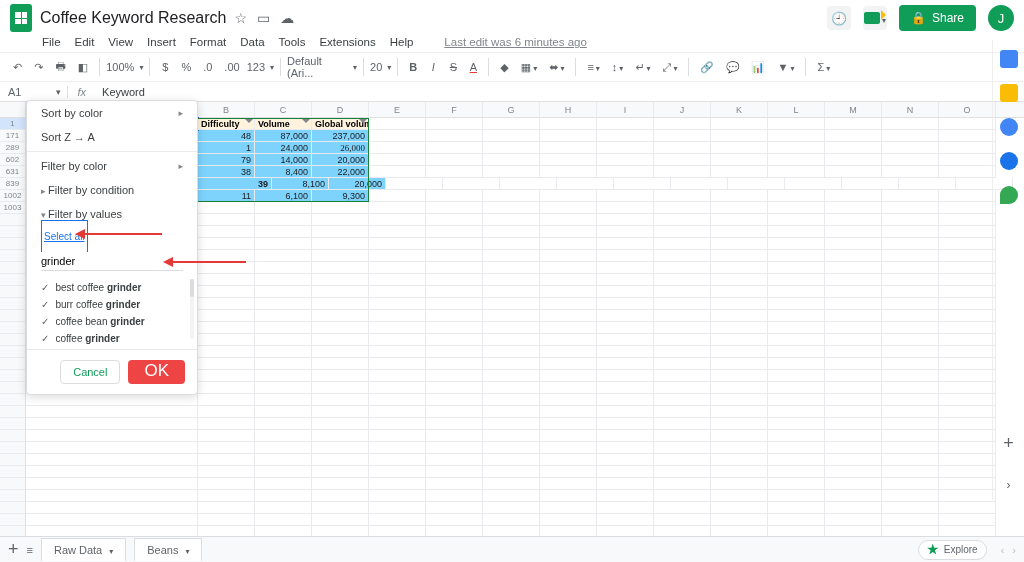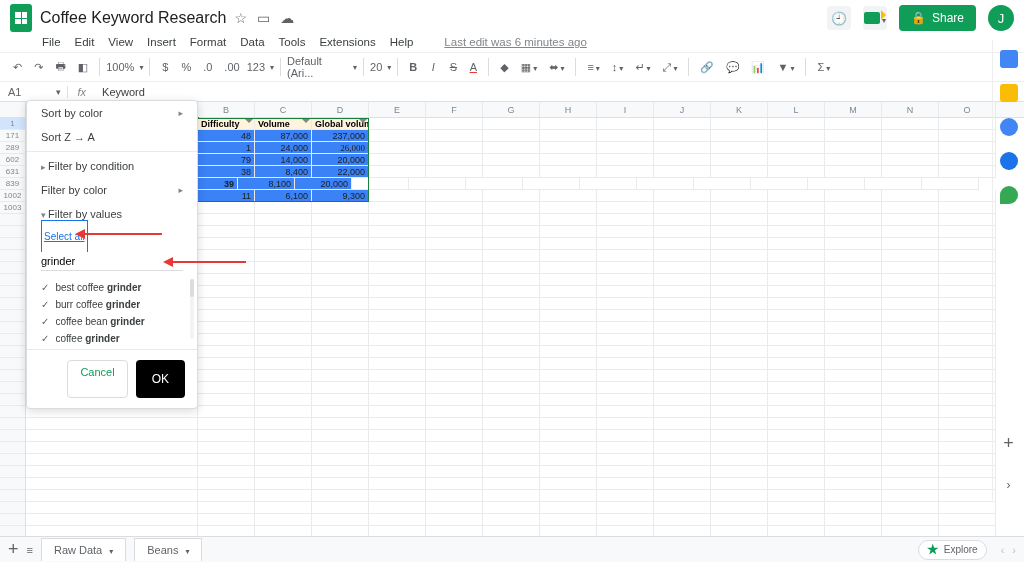--- a/index.html
+++ b/index.html
@@ -44,21 +44,21 @@
   .corner { height: 16px; border-bottom: 1px solid #e0e0e0; }
   .rh { height: 12px; border-bottom: 1px solid #e8eaed; font-size: 8px; color: #80868b; text-align: center; line-height: 12px; }
   .grid { flex: 1; overflow: hidden; position: relative; }
   .colhdrs { height: 16px; display: flex; background: #f8f9fa; border-bottom: 1px solid #e0e0e0; }
   .ch { border-right: 1px solid #e8eaed; font-size: 9px; color: #80868b; text-align: center; line-height: 16px; }
   .ch.sel { background: #d2e3fc; color: #1a73e8; }
   .rows { }
   .row { display: flex; height: 12px; }
   .cell { border-right: 1px solid #e8eaed; border-bottom: 1px solid #e8eaed; height: 12px; font-size: 9px; line-height: 12px; padding: 0 3px; overflow: hidden; white-space: nowrap; }
   .cell.hdr { background: #fff3dd; font-weight: bold; color: #000; position: relative; }
-  .cell.data { background: #3b82f6; text-align: right; color: #202124; }
+  .cell.data { background: #7dd3fc; text-align: right; color: #202124; }
   .cell.sel { outline: 2px solid #1a73e8; outline-offset: -1px; }
   .filter-icon { position: absolute; right: 1px; top: 1px; width: 0; height: 0; border: 4px solid transparent; border-top-color: #0f9d58; }
   .filter-icon.grey { border-top-color: #80868b; }
   .sel-outline { position: absolute; border: 1px solid #188038; pointer-events: none; }
 
   
   .sidepanel { position: absolute; right: 0; top: 40px; width: 32px; height: 460px; border-left: 1px solid #eee; display: flex; flex-direction: column; align-items: center; gap: 16px; padding-top: 10px; }
   .sp-icon { width: 18px; height: 18px; border-radius: 3px; }
 
   
@@ -70,21 +70,21 @@
   .expanded::before { content: "▾ "; font-size: 9px; color: #80868b; }
   .link-row { padding: 4px 14px; }
   .link-row a { color: #1a73e8; text-decoration: underline; font-size: 10px; border: 1px solid #1a73e8; padding: 10px 2px; }
   .search-row { padding: 6px 14px; }
   .search-row input { width: 100%; border: none; border-bottom: 1px solid #dadce0; padding: 3px 0; font-size: 11px; outline: none; }
   .values { padding: 2px 14px; max-height: 76px; overflow: hidden; position: relative; }
   .val { display: flex; align-items: center; gap: 6px; padding: 3px 0; font-size: 10px; }
   .check { color: #5f6368; font-size: 10px; }
   .popup-footer { display: flex; justify-content: flex-end; gap: 8px; padding: 10px 12px; border-top: 1px solid #e8eaed; }
   .btn-cancel { border: 1px solid #dadce0; color: #0f9d58; padding: 5px 12px; border-radius: 4px; font-size: 11px; }
-  .btn-ok { background: #000000; color: #fff; padding: 12px 16px; border-radius: 4px; font-size: 12px; }
+  .btn-ok { background: #ef4444; color: #fff; padding: 1px 16px; border-radius: 4px; font-size: 17px; }
   .scrolltrack { position: absolute; right: 3px; top: 2px; width: 4px; height: 60px; background: #f1f3f4; border-radius: 2px; }
   .scrollthumb { width: 4px; height: 18px; background: #dadce0; border-radius: 2px; }
 
   
   .arrow { position: absolute; height: 2px; background: #e53935; z-index: 20; }
   .arrow::before { content: ""; position: absolute; left: -8px; top: -4px; width: 0; height: 0; border: 5px solid transparent; border-right: 10px solid #e53935; }
 
   
   .tabs { position: absolute; bottom: 0; left: 0; right: 0; height: 26px; border-top: 1px solid #dadce0; background: #f8f9fa; display: flex; align-items: center; padding: 0 8px; gap: 8px; font-size: 11px; color: #5f6368; }
   .tab { padding: 5px 12px; background: #fff; border: 1px solid #dadce0; border-bottom: none; border-radius: 0; color: #5f6368; display: flex; gap: 5px; }
@@ -329,21 +329,21 @@
           <div class="cell" style="width: 57px;"></div>
           <div class="cell" style="width: 57px;"></div>
           <div class="cell" style="width: 57px;"></div>
           <div class="cell" style="width: 57px;"></div>
           <div class="cell" style="width: 57px;"></div>
           <div class="cell" style="width: 57px;"></div>
           <div class="cell" style="width: 57px;"></div>
         </div>
         <div class="row">
           <div class="cell" style="width: 172px;"></div>
-          <div class="cell data" style="width: 40px; font-weight: bold;">39</div>
+          <div class="cell data" style="width: 74px; font-weight: bold;">39</div>
           <div class="cell data" style="width: 57px;">8,100</div>
           <div class="cell data" style="width: 57px;">20,000</div>
           <div class="cell" style="width: 57px;"></div>
           <div class="cell" style="width: 57px;"></div>
           <div class="cell" style="width: 57px;"></div>
           <div class="cell" style="width: 57px;"></div>
           <div class="cell" style="width: 57px;"></div>
           <div class="cell" style="width: 57px;"></div>
           <div class="cell" style="width: 57px;"></div>
           <div class="cell" style="width: 57px;"></div>
@@ -895,25 +895,25 @@
 </div>
 
 <div class="popup">
   <div class="popup-item sub">
       <span>Sort by color</span>
     </div>
   <div class="popup-item">
       <span>Sort Z → A</span>
     </div>
   <div class="popup-sep"></div>
+  <div class="popup-item sub">
+      <span>Filter by color</span>
+    </div>
   <div class="popup-item">
       <span class="expand">Filter by condition</span>
-    </div>
-  <div class="popup-item sub">
-      <span>Filter by color</span>
     </div>
   <div class="popup-item">
       <span class="expanded">Filter by values</span>
     </div>
   <div class="link-row"><a>Select all</a></div>
   <div class="search-row"><input value="grinder" style=""></div>
   <div class="values" id="filter-values">
     <div class="scrolltrack">
         <div class="scrollthumb"></div>
       </div>

